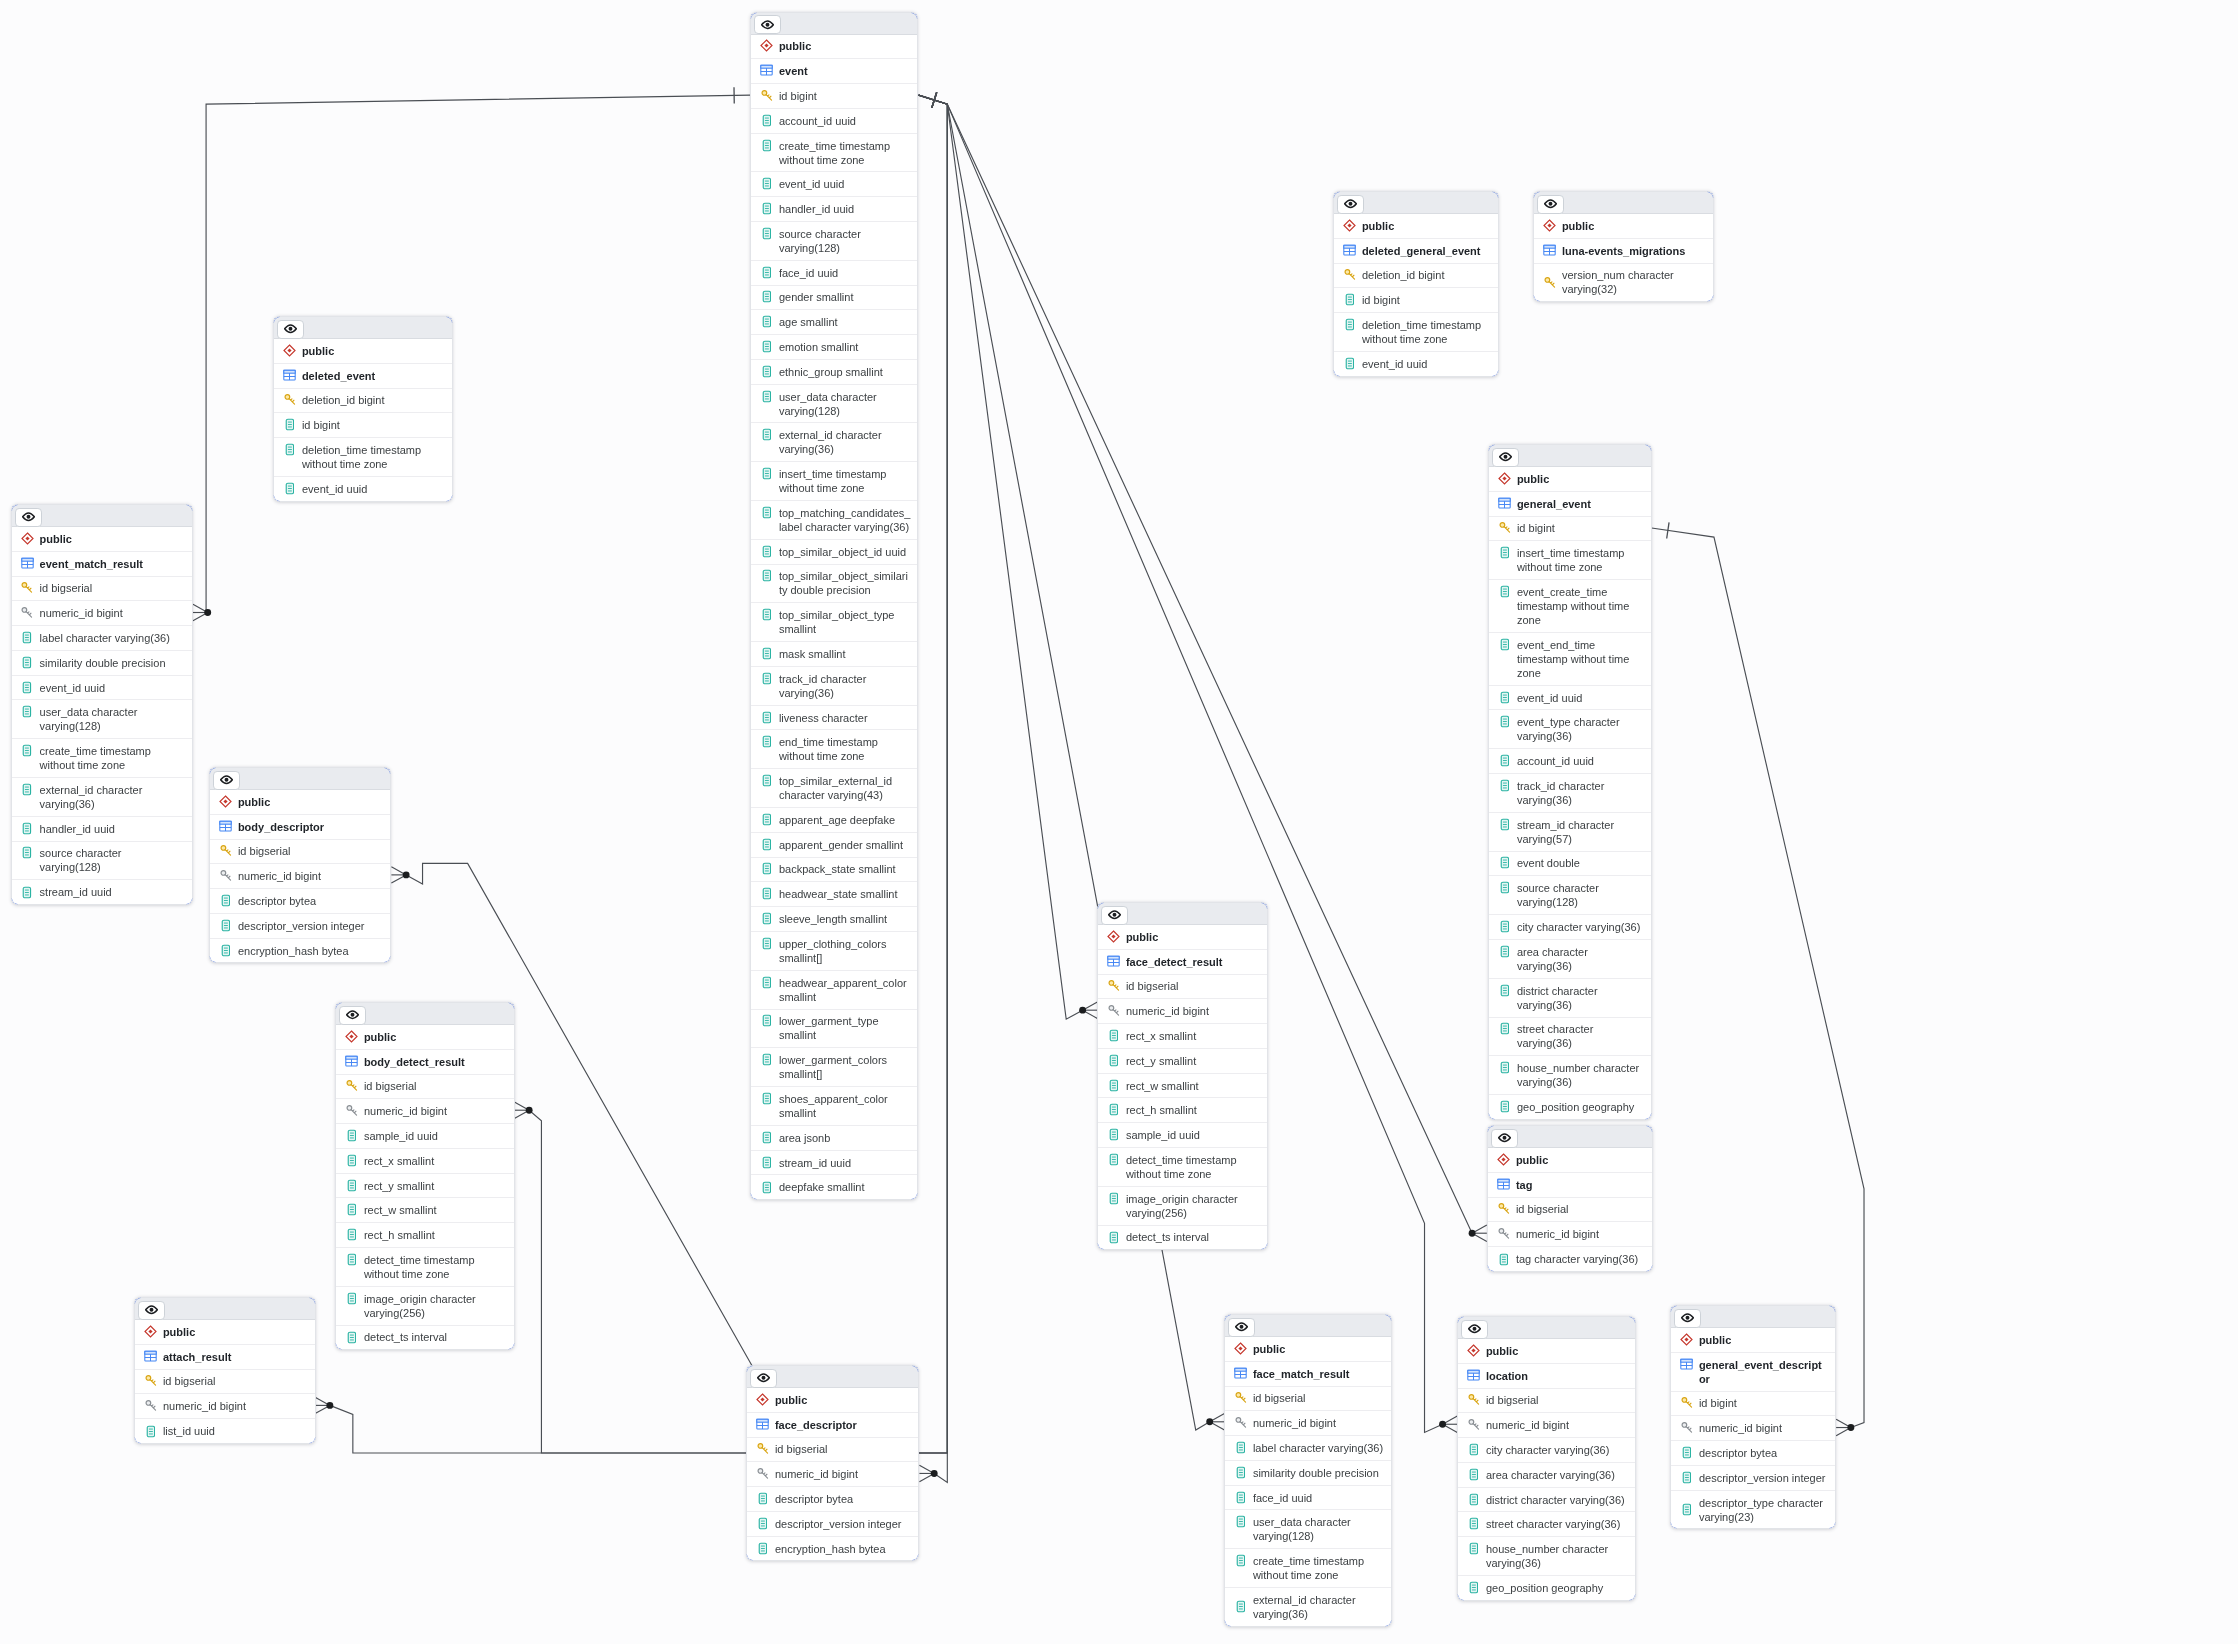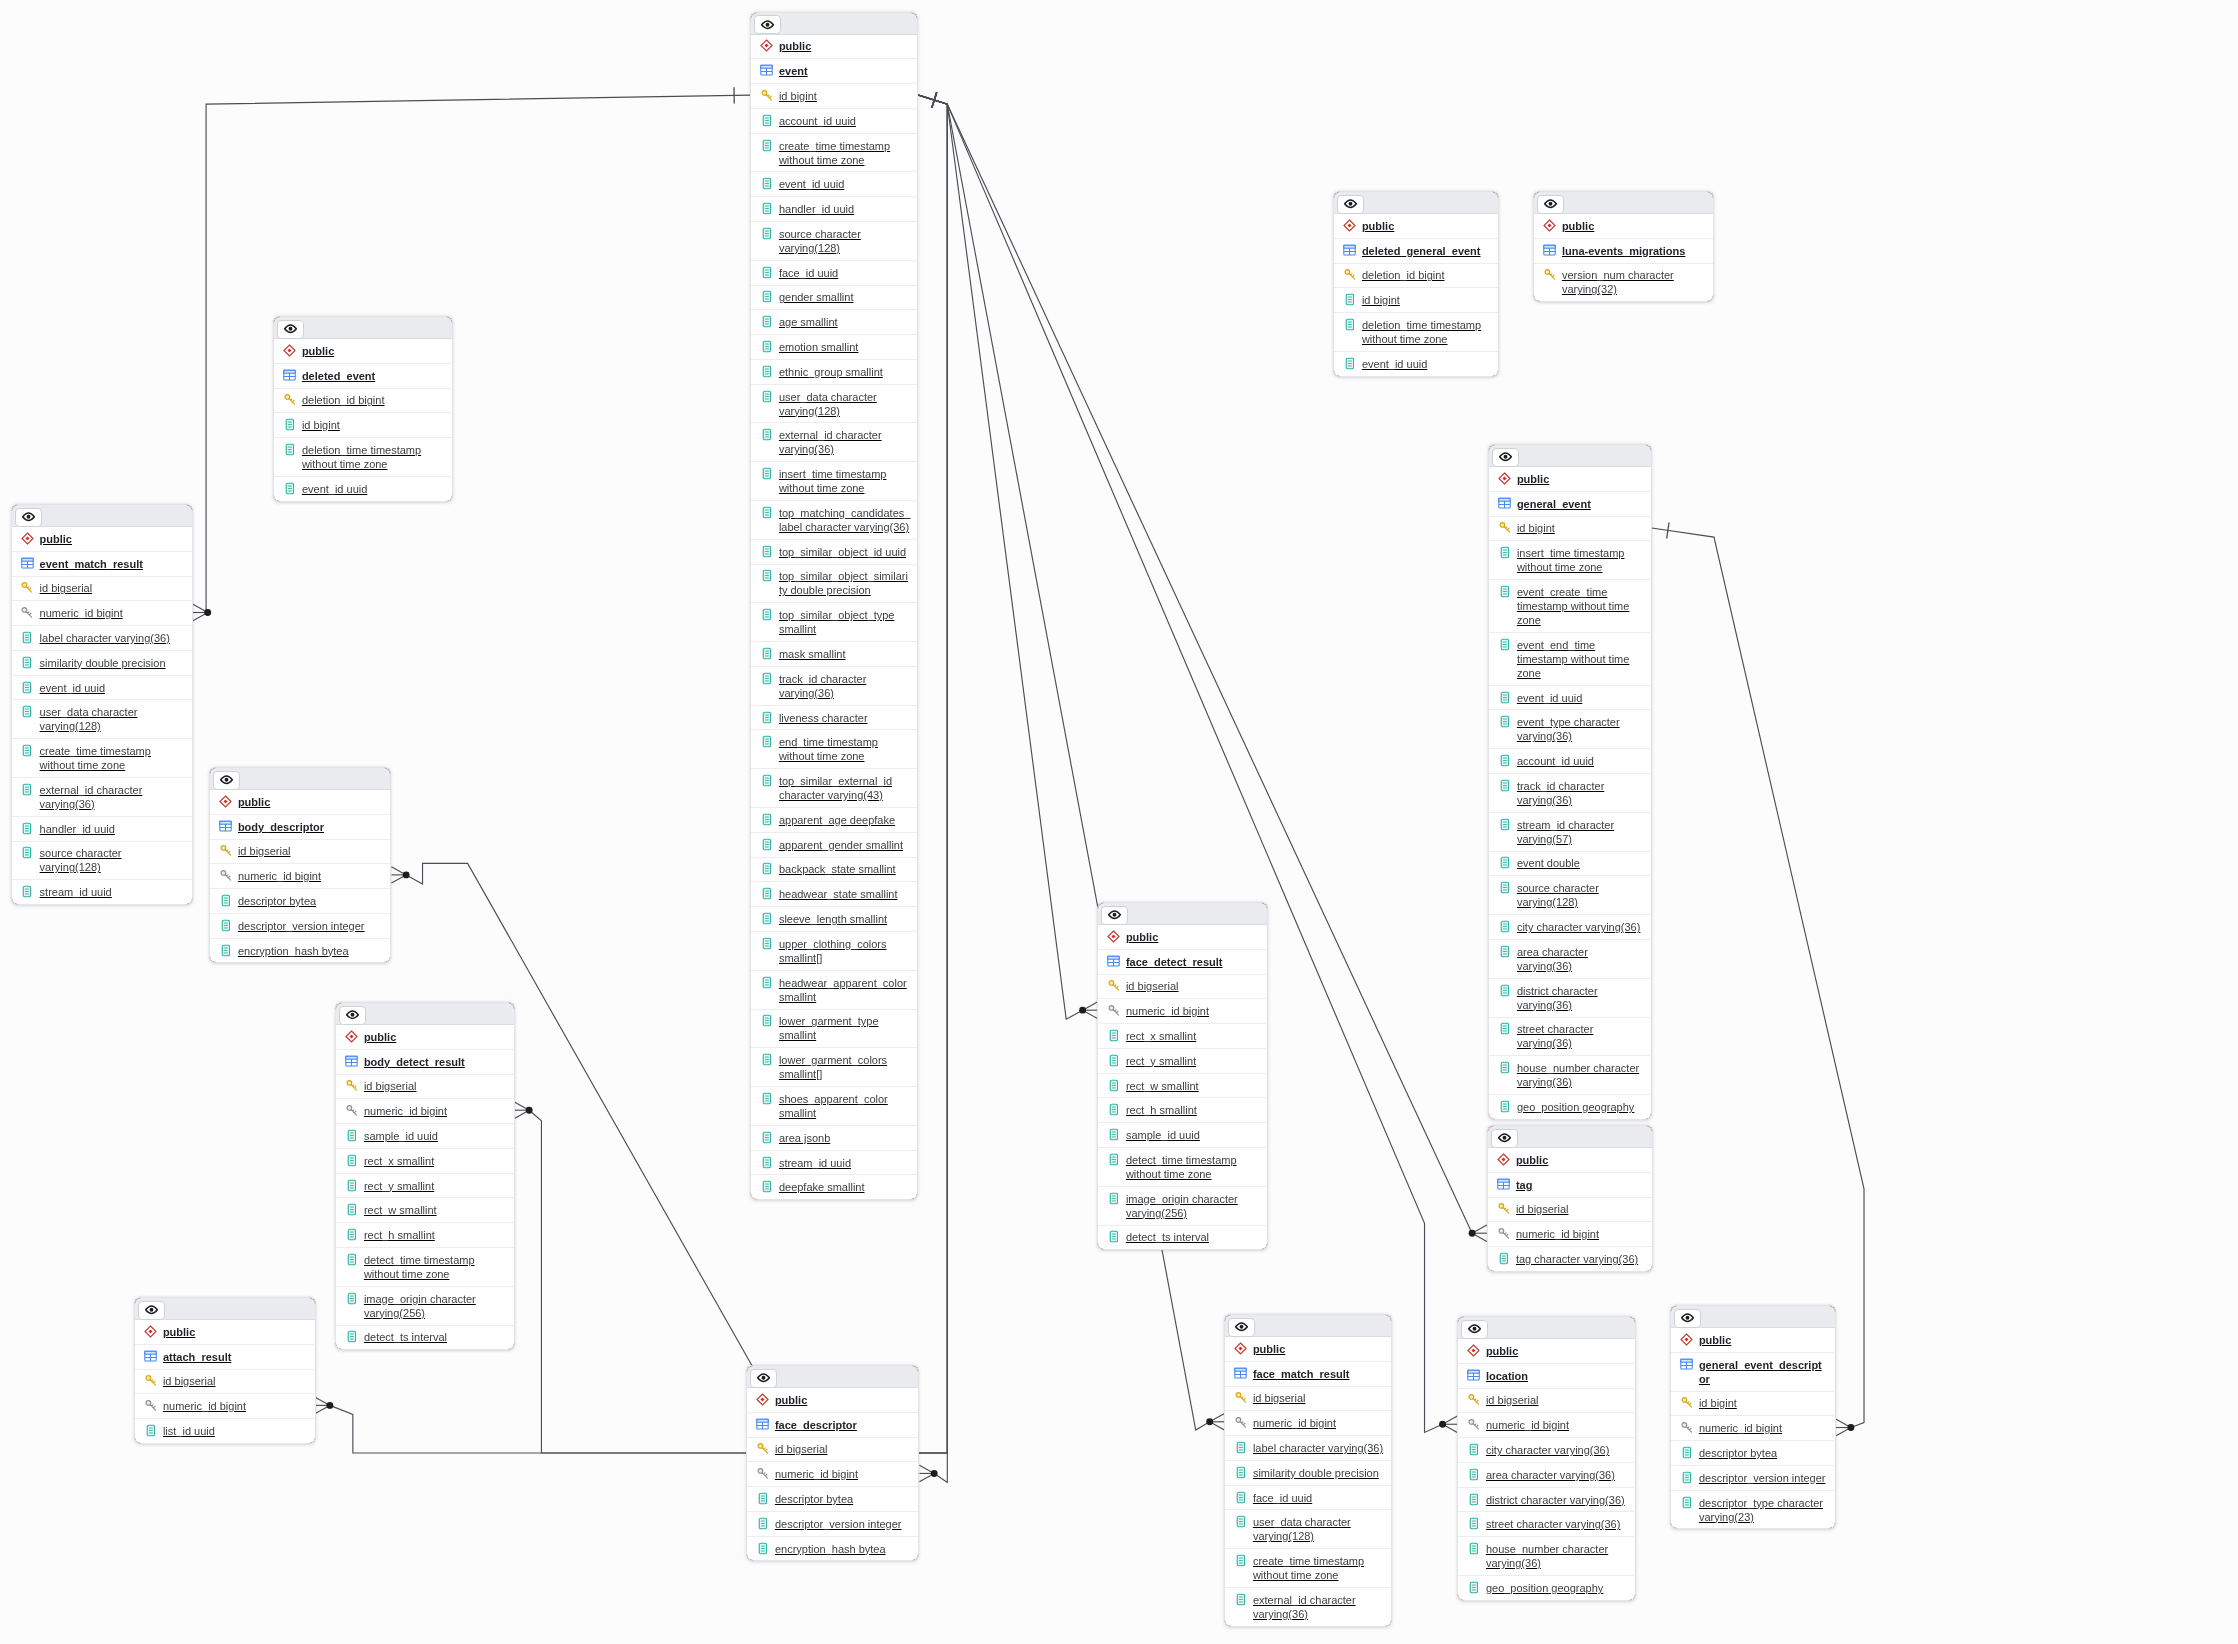--- a/index.html
+++ b/index.html
@@ -4,42 +4,41 @@
 <style>
   html,body{margin:0;padding:0;}
   body{
     width:2239px;height:1644px;position:relative;overflow:hidden;
     background:#fcfcfd;
     font-family:"Liberation Sans", sans-serif;
   }
   #canvas{position:absolute;inset:0;width:2239px;height:1644px;}
   #wires{position:absolute;left:0;top:0;z-index:1;pointer-events:none;}
   .table-card{
-    position:absolute;z-index:2;background:#7f1d1d;
+    position:absolute;z-index:2;background:#1d4ed8;
     border:0.8px solid #e2e4e8;border-radius:6.6px;
     box-shadow:0 0.8px 3.3px rgba(40,45,60,.18);
     overflow:hidden;
-    text-decoration:underline;
   }
   .card-eyebar{
     background:#e9ebef;border-bottom:0.8px solid #d9dce1;
     padding:2.5px 3.3px;height:22px;box-sizing:border-box;
   }
   .eye-btn{
     display:inline-flex;align-items:center;justify-content:center;
     width:24.6px;height:17px;background:#ffffff;border:0.8px solid #cdd2d8;
     border-radius:4.1px;cursor:pointer;
   }
   .row{
     display:flex;align-items:flex-start;
     padding:4.9px 6.6px 4.9px 6.6px;border-bottom:0.8px solid #ededf0;
     background:#fff;line-height:14px;font-size:11px;color:#3c4043;
     cursor:default;
   }
-  .row:last-child{border-bottom:none;}
+  .row:last-child{border-bottom:none;align-items:center;}
   .row .ric{flex:0 0 18px;width:18px;margin-right:3.3px;margin-top:0px;display:flex;justify-content:center;}
   .row .rtx{flex:1 1 auto;min-width:0;overflow-wrap:anywhere;word-break:normal;}
   .row.bold .rtx{font-weight:bold;color:#1f2328;}
   svg{display:block;}
 </style>
 </head>
 <body>
 
 <div id="canvas">
   <svg id="wires" width="2239" height="1644" viewBox="0 0 2730 2005">

